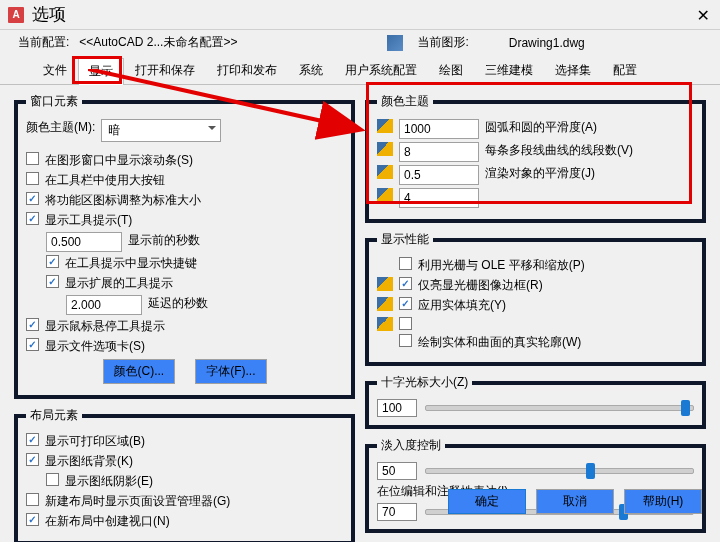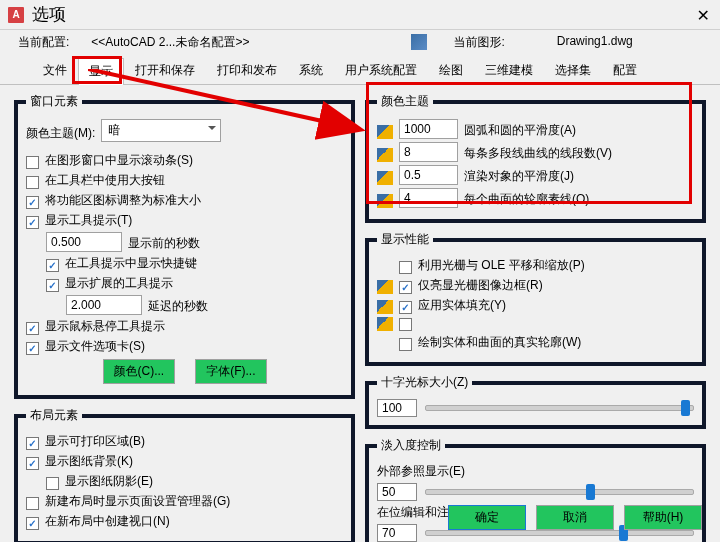--- a/index.html
+++ b/index.html
@@ -1,46 +1,46 @@
 <!DOCTYPE html>
 <html><head>
   <meta charset="utf-8">
   <style>
     * { box-sizing: border-box; font-family: "Microsoft YaHei", SimSun, Arial, sans-serif; font-size: 12px; }
     body { margin: 0; padding: 0; width: 720px; height: 542px; background: #f0f0f0; position: relative; overflow: hidden; }
     .titlebar { height: 30px; display: flex; align-items: center; padding: 0 8px; border-bottom: 1px solid #d0d0d0; position: relative; }
     .titlebar .app-icon { width: 16px; height: 16px; background: #d64043; color: #fff; font-weight: bold; font-size: 10px; display: inline-flex; align-items: center; justify-content: center; margin-right: 8px; border-radius: 1px; }
     .titlebar .title { font-size: 17px; }
     .titlebar .close { position: absolute; right: 10px; top: 6px; font-size: 16px; cursor: pointer; }
-    .inforow { display: flex; align-items: flex-start; padding: 4px 18px 6px 18px; gap: 22px; }
+    .inforow { display: flex; align-items: center; padding: 4px 18px 6px 18px; gap: 10px; }
     .inforow .dwg-icon { width: 16px; height: 16px; background: linear-gradient(135deg,#3a6ea5,#5b8cc6); display:inline-block; margin-left: 140px; margin-right: 4px; }
     .tabs { display: flex; padding-left: 32px; border-bottom: 1px solid #c0c0c0; }
     .tab { padding: 4px 10px 5px 10px; border: 1px solid transparent; border-bottom: none; cursor: pointer; background: transparent; }
     .tab.active { background: #fff; border-color: #c0c0c0; position: relative; top: 1px; }
     .content { display: flex; padding: 8px 14px 6px 14px; gap: 10px; }
     .col { flex: 1; }
     fieldset { border: 4px solid #0f172a; margin: 0 0 8px 0; padding: 6px 8px 8px 8px; background: #fff0; background-color: #f0f0f0; }
     legend { padding: 0 4px; }
-    .row { display: flex; align-items: flex-end; gap: 6px; margin: 3px 0; }
+    .row { display: flex; align-items: flex-start; gap: 6px; margin: 3px 0; }
     .indent1 { padding-left: 20px; }
     .indent2 { padding-left: 40px; }
     .chk { width: 13px; height: 13px; border: 1px solid #777; display: inline-flex; align-items: center; justify-content: center; font-size: 10px; background: #fff; flex-shrink: 0; }
     .chk.checked::after { content: "✓"; color: #2a72c9; font-weight: bold; }
     .dropdown { border: 1px solid #a0a0a0; background: #fff; padding: 2px 18px 2px 6px; min-width: 120px; display: inline-block; position: relative; }
     .dropdown::after { content: ""; position: absolute; right: 4px; top: 6px; border: 4px solid transparent; border-top-color: #555; }
     .txt { border: 1px solid #a0a0a0; background: #fff; padding: 2px 4px; width: 76px; display: inline-block; }
-    .txt.wide { width: 59px; }
-    .btn { border: 1px solid #a0a0a0; background: #22c55e; padding: 3px 10px; cursor: pointer; }
+    .txt.wide { width: 80px; }
+    .btn { border: 1px solid #a0a0a0; background: #3b82f6; padding: 3px 10px; cursor: pointer; }
     .dwg-sm { width: 16px; height: 14px; background: linear-gradient(135deg,#3a6ea5 40%,#f0b000 40%); display: inline-block; flex-shrink: 0; }
     .slider-wrap { display: flex; align-items: center; gap: 8px; margin-top: 2px; }
     .slider-box { border: 1px solid #888; background: #fff; padding: 1px 4px; width: 40px; }
     .slider { flex: 1; height: 18px; position: relative; }
     .slider::before { content: ""; position: absolute; left: 0; right: 0; top: 6px; height: 4px; background: #d0d0d0; border: 1px solid #aaa; border-radius: 2px; }
     .thumb { position: absolute; width: 9px; height: 16px; background: #1979d3; top: 1px; border-radius: 2px; }
-    .footer { position: absolute; bottom: 0; left: 0; right: 0; padding: 10px 18px 12px; display: flex; justify-content: flex-end; gap: 10px; }
+    .footer { position: absolute; bottom: 16px; left: 0; right: 0; padding: 10px 18px 12px; display: flex; justify-content: flex-end; gap: 10px; }
     .footer .btn { min-width: 78px; text-align: center; }
     .footer .btn.primary { border: 1px solid #1979d3; }
     .red-box-tab { position: absolute; left: 72px; top: 56px; width: 50px; height: 28px; border: 3px solid #e20000; pointer-events: none; }
     .red-box-group { position: absolute; left: 366px; top: 82px; width: 326px; height: 122px; border: 3px solid #e20000; pointer-events: none; }
     .red-arrow { position: absolute; left: 88px; top: 69px; width: 284px; height: 72px; pointer-events: none; }
     .liney { margin: 3px 0; }
   </style>
 </head>
 <body>
 
@@ -163,21 +163,20 @@
           <span>每条多段线曲线的线段数(V)</span>
         </div>
       <div class="row">
           <span class="dwg-sm"></span>
           <span class="txt wide">0.5</span>
           <span>渲染对象的平滑度(J)</span>
         </div>
       <div class="row">
           <span class="dwg-sm"></span>
           <span class="txt wide">4</span>
-          <span>每个曲面的轮廓素线(O)</span>
         </div>
     </fieldset>
     <fieldset>
       <legend>显示性能</legend>
       <div class="row">
           <span style="width:16px"></span>
           <span class="chk"></span>
           <span>利用光栅与 OLE 平移和缩放(P)</span>
         </div>
       <div class="row">
@@ -204,21 +203,20 @@
       <legend>十字光标大小(Z)</legend>
       <div class="slider-wrap">
         <span class="slider-box">100</span>
         <div class="slider">
             <div class="thumb" style="left:95%"></div>
           </div>
       </div>
     </fieldset>
     <fieldset>
       <legend>淡入度控制</legend>
-      <div class="liney">外部参照显示(E)</div>
       <div class="slider-wrap">
         <span class="slider-box">50</span>
         <div class="slider">
             <div class="thumb" style="left:60%"></div>
           </div>
       </div>
       <div class="liney">在位编辑和注释性表达(I)</div>
       <div class="slider-wrap">
         <span class="slider-box">70</span>
         <div class="slider">

